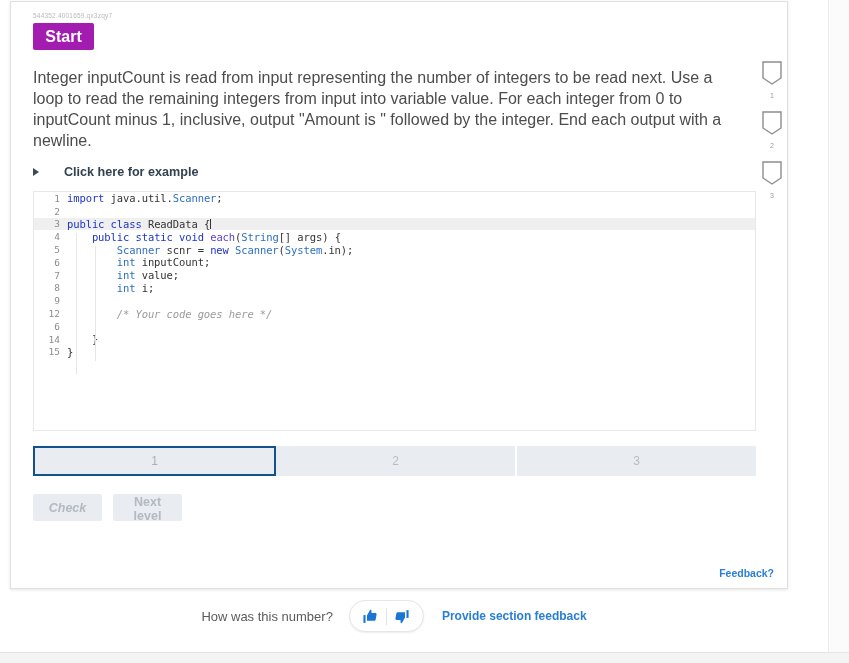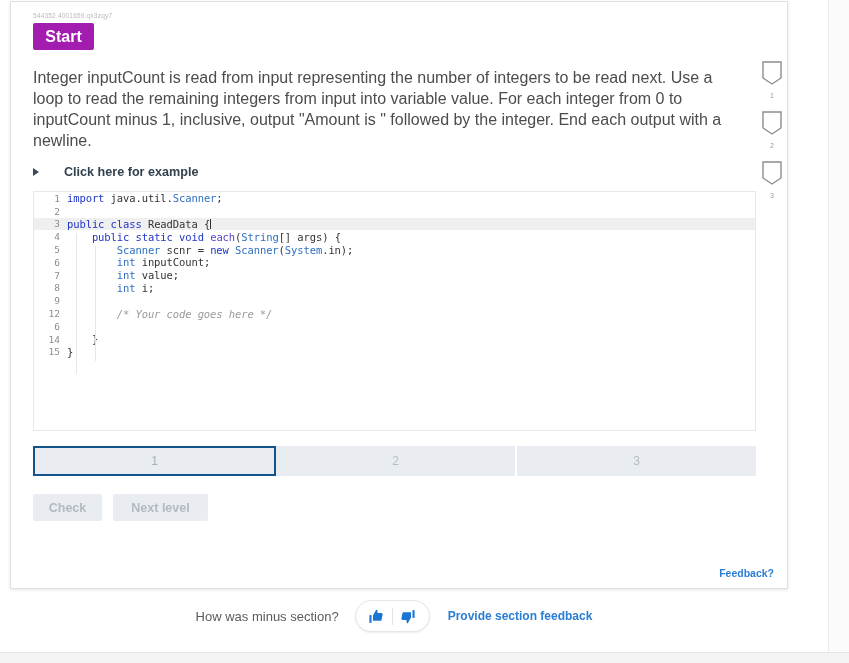--- a/index.html
+++ b/index.html
@@ -233,22 +233,22 @@
     height: 27px;
     background: #e9edf1;
     color: #b3b9c0;
     font-size: 12.5px;
     font-weight: bold;
     border: none;
     border-radius: 2px;
     font-family: "Liberation Sans", sans-serif;
     cursor: default;
   }
-  #check-button { width: 69px; }
-  #next-level-button { width: 95px; }
+  #check-button { width: 69px; font-style: italic; }
+  #next-level-button { width: 69px; }
 
   
   #card-feedback-link {
     position: absolute;
     right: 13px;
     bottom: 9px;
     font-size: 10.5px;
     font-weight: bold;
     color: #2a7ed3;
     text-decoration: none;
@@ -426,21 +426,21 @@
         <button id="check-button" class="action-btn">Check</button>
         <button id="next-level-button" class="action-btn">Next level</button>
       </div>
 
     </div>
 
     <a id="card-feedback-link">Feedback?</a>
   </div>
 
   <div id="section-feedback">
-    <span class="question">How was minus section?</span>
+    <span class="question">How was this number?</span>
     <div class="vote-pill">
       <button class="vote-btn">
         <svg width="17" height="17" viewBox="0 0 24 24" fill="#1a76d2">
           <path d="M2 10h3v11H2z"></path>
           <path d="M7 10.5l4.4-7.6c.4-.7 1.5-.6 1.8.2l.3 4.1h5.3c1.2 0 2 1 1.8 2.1l-1.4 7.3c-.2.9-1 1.4-1.9 1.4H7z"></path>
         </svg>
       </button>
       <div class="vote-sep"></div>
       <button class="vote-btn">
         <svg width="17" height="17" viewBox="0 0 24 24" fill="#1a76d2">

